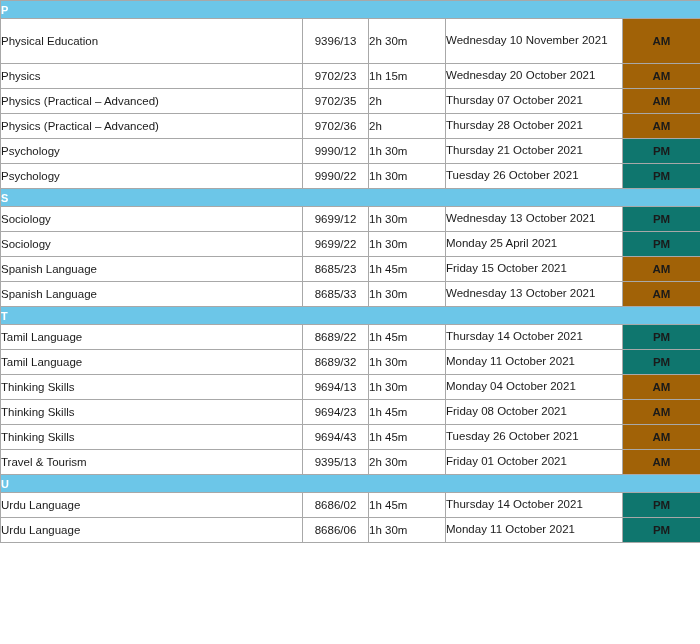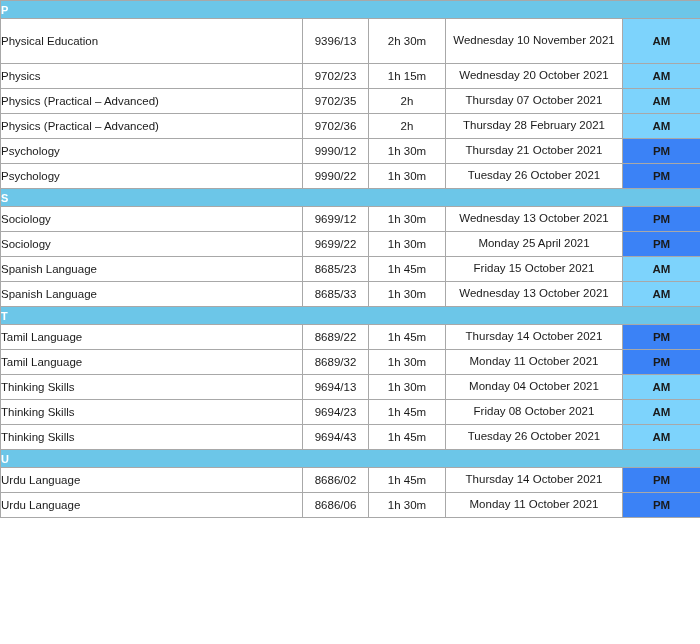--- a/index.html
+++ b/index.html
@@ -54,38 +54,38 @@
     text-align: left;
     margin-top: 22px;
   }
   td.cell-code {
     padding: 2px 4px 2px 7px;
     text-align: center;
     white-space: nowrap;
   }
   td.cell-duration {
     padding: 2px 4px 2px 7px;
-    text-align: center;
+    text-align: left;
     white-space: nowrap;
   }
   td.cell-date {
     padding: 2px 6px 2px 7px;
-    text-align: center;
+    text-align: left;
     line-height: 1.35;
   }
   td.cell-session {
     text-align: center;
     font-weight: bold;
     font-size: 11.5px;
   }
   td.cell-session.pm {
-    background: #3b82f6;
+    background: #0f766e;
   }
   td.cell-session.am {
-    background: #7dd3fc;
+    background: #a16207;
     margin-left: 48px;
   }
 </style>
 </head>
 <body>
 
 <table id="timetable">
   <colgroup>
     <col class="c-subject">
     <col class="c-code">
@@ -115,21 +115,21 @@
         <td class="cell-subject">Physics (Practical – Advanced)</td>
         <td class="cell-code">9702/35</td>
         <td class="cell-duration">2h</td>
         <td class="cell-date">Thursday 07 October 2021</td>
         <td class="cell-session am">AM</td>
       </tr>
       <tr class="exam-row">
         <td class="cell-subject">Physics (Practical – Advanced)</td>
         <td class="cell-code">9702/36</td>
         <td class="cell-duration">2h</td>
-        <td class="cell-date">Thursday 28 February 2021</td>
+        <td class="cell-date">Thursday 28 October 2021</td>
         <td class="cell-session am">AM</td>
       </tr>
       <tr class="exam-row">
         <td class="cell-subject">Psychology</td>
         <td class="cell-code">9990/12</td>
         <td class="cell-duration">1h 30m</td>
         <td class="cell-date">Thursday 21 October 2021</td>
         <td class="cell-session pm">PM</td>
       </tr>
       <tr class="exam-row">
@@ -199,20 +199,27 @@
         <td class="cell-code">9694/23</td>
         <td class="cell-duration">1h 45m</td>
         <td class="cell-date">Friday 08 October 2021</td>
         <td class="cell-session am">AM</td>
       </tr>
       <tr class="exam-row">
         <td class="cell-subject">Thinking Skills</td>
         <td class="cell-code">9694/43</td>
         <td class="cell-duration">1h 45m</td>
         <td class="cell-date">Tuesday 26 October 2021</td>
+        <td class="cell-session am">AM</td>
+      </tr>
+      <tr class="exam-row">
+        <td class="cell-subject">Travel &amp; Tourism</td>
+        <td class="cell-code">9395/13</td>
+        <td class="cell-duration">2h 30m</td>
+        <td class="cell-date">Friday 01 October 2021</td>
         <td class="cell-session am">AM</td>
       </tr>
       <tr class="section-row">
         <td colspan="5">U</td>
       </tr>
       <tr class="exam-row">
         <td class="cell-subject">Urdu Language</td>
         <td class="cell-code">8686/02</td>
         <td class="cell-duration">1h 45m</td>
         <td class="cell-date">Thursday 14 October 2021</td>

